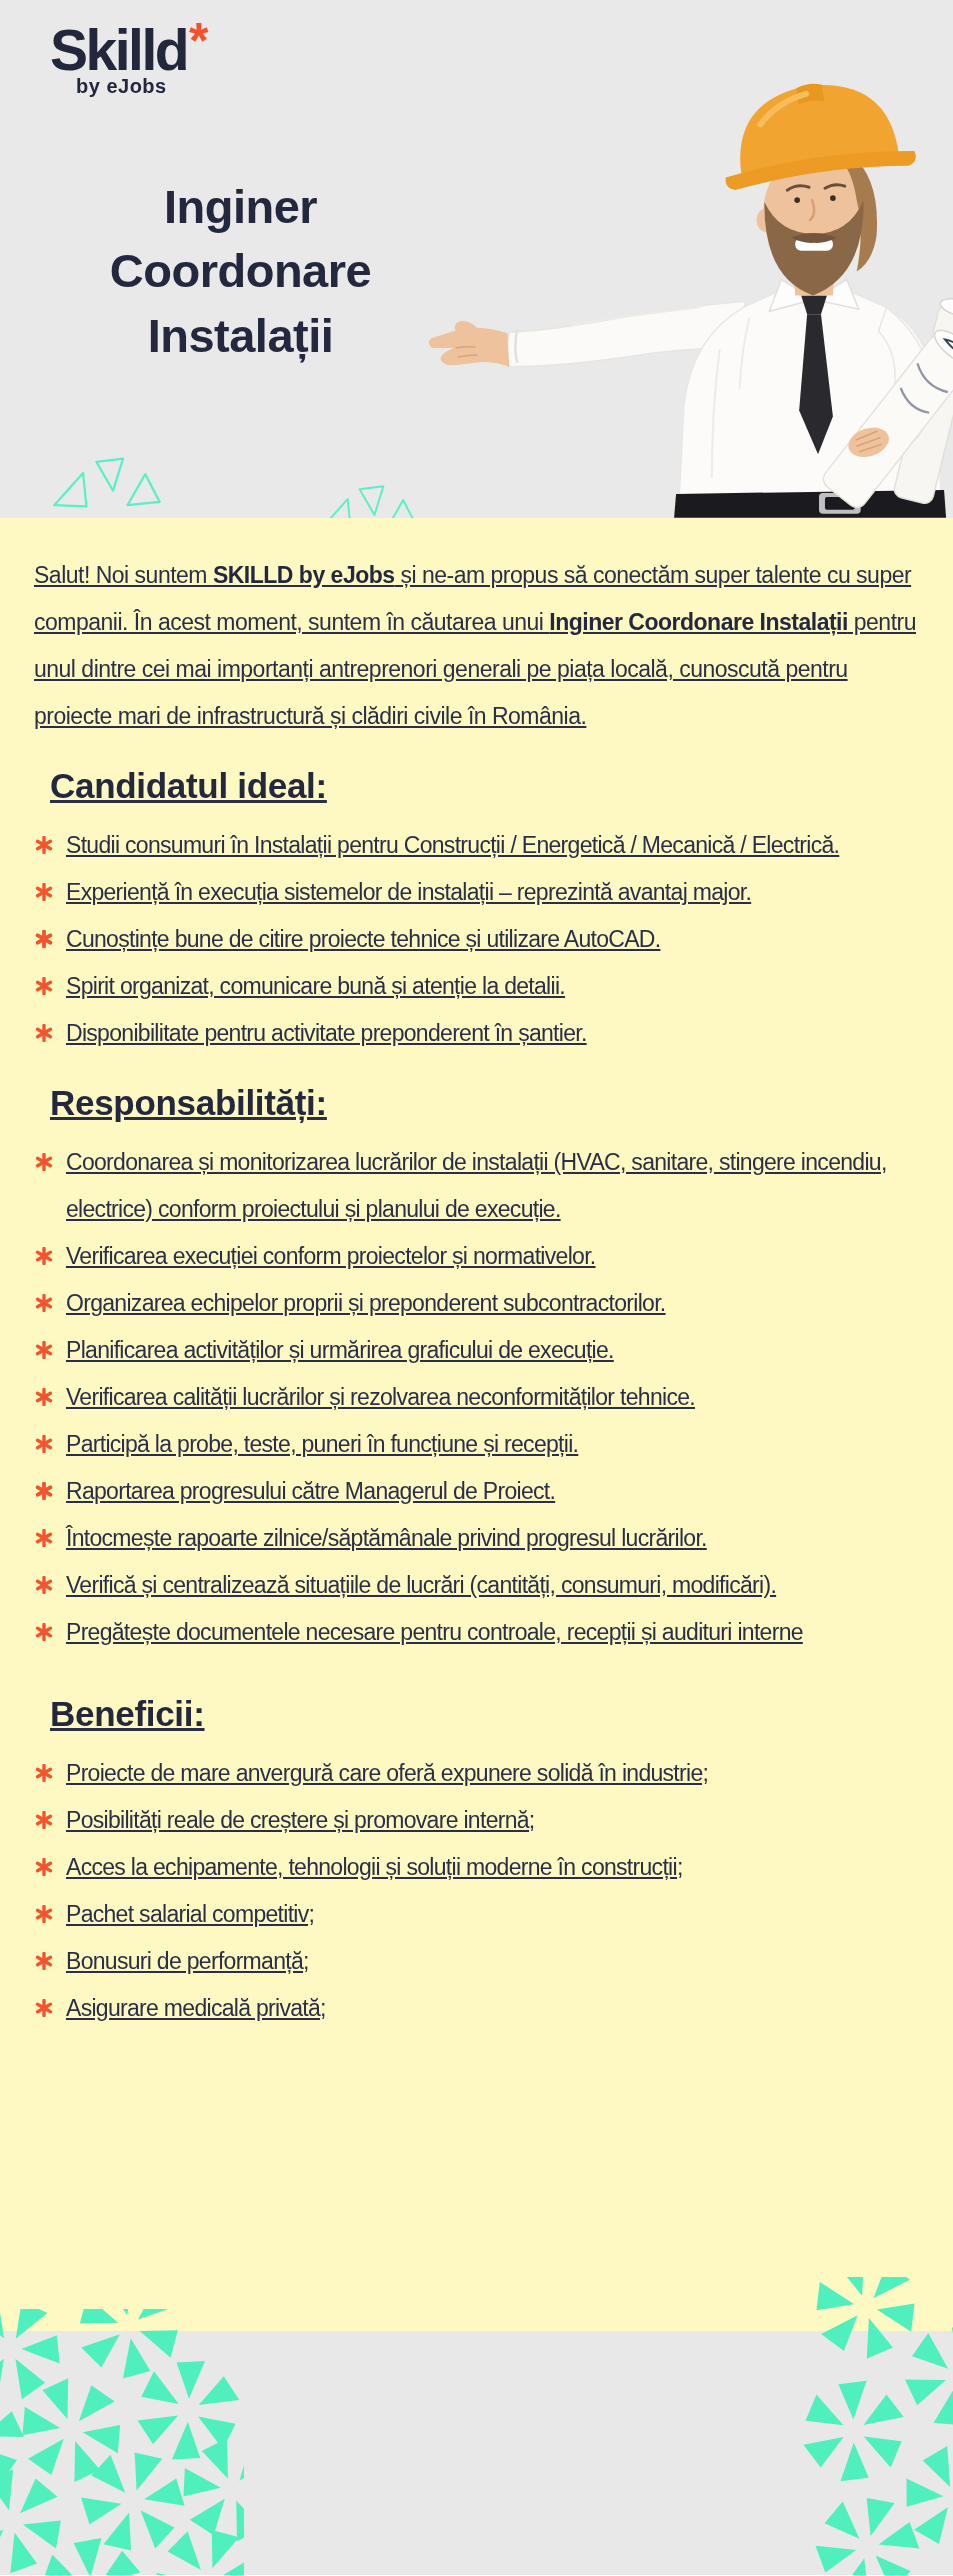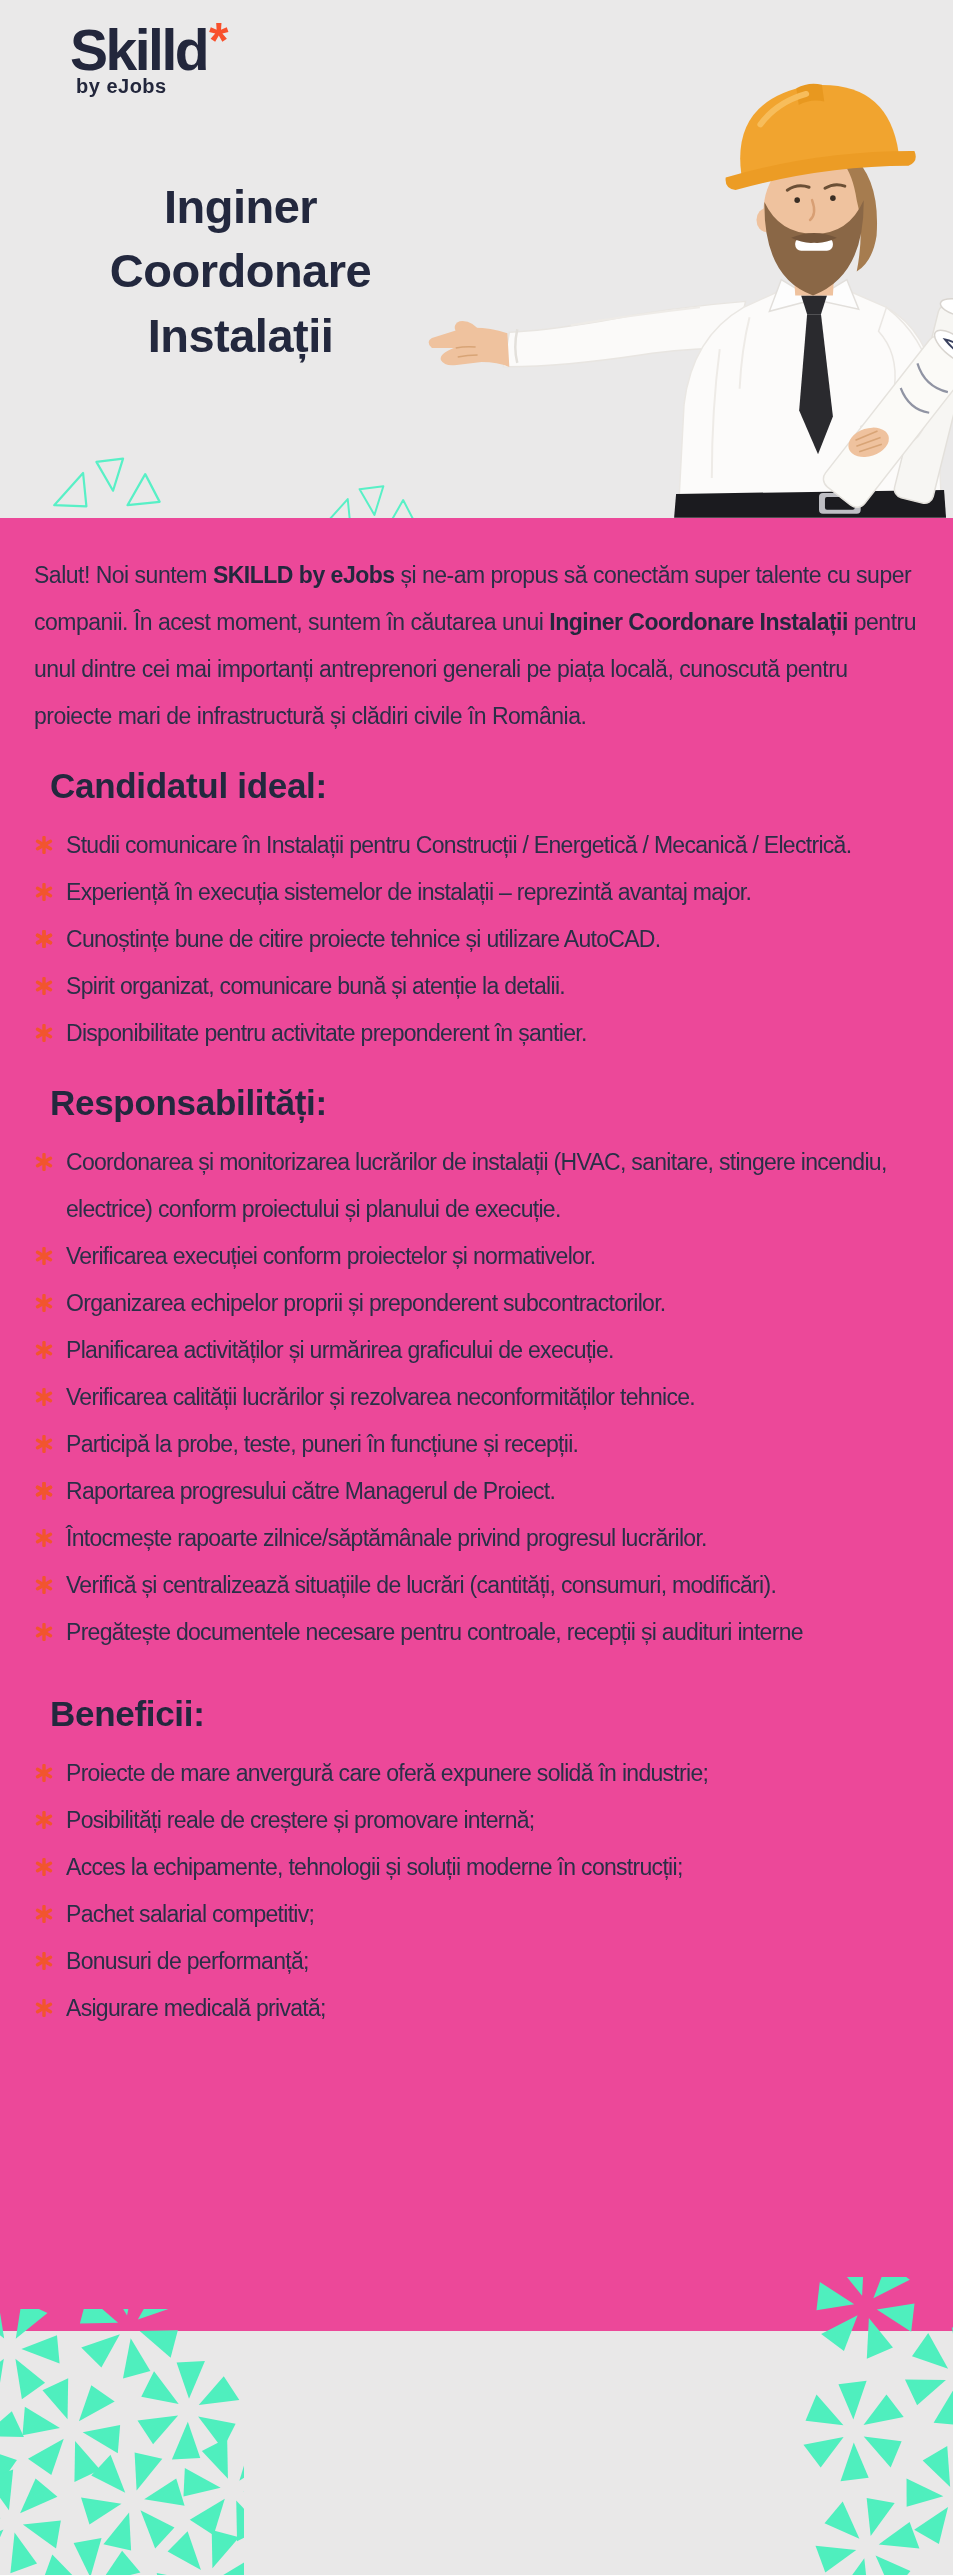--- a/index.html
+++ b/index.html
@@ -14,21 +14,21 @@
   
   .hero{
     height:518px;
     background:#EAE9E9;
     position:relative;
     overflow:hidden;
   }
   .logo{position:absolute;left:50px;top:22px;z-index:3;}
   .logo-main{
     font-size:57px;font-weight:bold;letter-spacing:-2.5px;
-    color:#23273C;line-height:1;margin-left:20px;
+    color:#23273C;line-height:1;
   }
   .logo-ast{
     color:#F8502C;font-size:50px;font-weight:bold;
     position:relative;top:-12px;margin-left:2px;letter-spacing:0;
   }
   .logo-sub{
     font-size:20px;font-weight:bold;color:#23273C;
     letter-spacing:0.5px;margin:-4px 0 0 26px;
   }
   .job-title{
@@ -37,21 +37,21 @@
     color:#23283E;margin:0;letter-spacing:-0.5px;
   }
   .tri-outline{position:absolute;z-index:1;}
   .tri-outline.c1{left:52px;top:455px;}
   .tri-outline.c2{left:320px;top:483px;}
   .man{position:absolute;right:0;bottom:0;z-index:2;}
 
   
   .content{
     height:1813px;box-sizing:border-box;
-    padding:0 32px;overflow:hidden;background:#ec4899;
+    padding:0 32px;overflow:hidden;background:#fef9c3;text-decoration:underline;
   }
   .intro{
     margin:34px 2px 0 2px;font-size:23px;line-height:47px;
     letter-spacing:-0.5px;color:#2A2F47;max-width:894px;
   }
   .intro b{color:#23283E;}
   section{margin-top:26px;}
   section.sec-resp{}
   section.sec-ben{margin-top:38px;}
   .sec-heading{
@@ -176,21 +176,21 @@
       <ul class="bullets">
 
       <li>
           <svg class="bullet-mark" viewBox="0 0 18 18">
             <g stroke="#F2552E" stroke-width="3.4" stroke-linecap="round">
               <line x1="9" y1="1.5" x2="9" y2="16.5"></line>
               <line x1="2.5" y1="5.25" x2="15.5" y2="12.75"></line>
               <line x1="15.5" y1="5.25" x2="2.5" y2="12.75"></line>
             </g>
           </svg>
-          <span>Studii comunicare în Instalații pentru Construcții / Energetică / Mecanică / Electrică.</span>
+          <span>Studii consumuri în Instalații pentru Construcții / Energetică / Mecanică / Electrică.</span>
         </li>
           <li>
           <svg class="bullet-mark" viewBox="0 0 18 18">
             <g stroke="#F2552E" stroke-width="3.4" stroke-linecap="round">
               <line x1="9" y1="1.5" x2="9" y2="16.5"></line>
               <line x1="2.5" y1="5.25" x2="15.5" y2="12.75"></line>
               <line x1="15.5" y1="5.25" x2="2.5" y2="12.75"></line>
             </g>
           </svg>
           <span>Experiență în execuția sistemelor de instalații – reprezintă avantaj major.</span>

